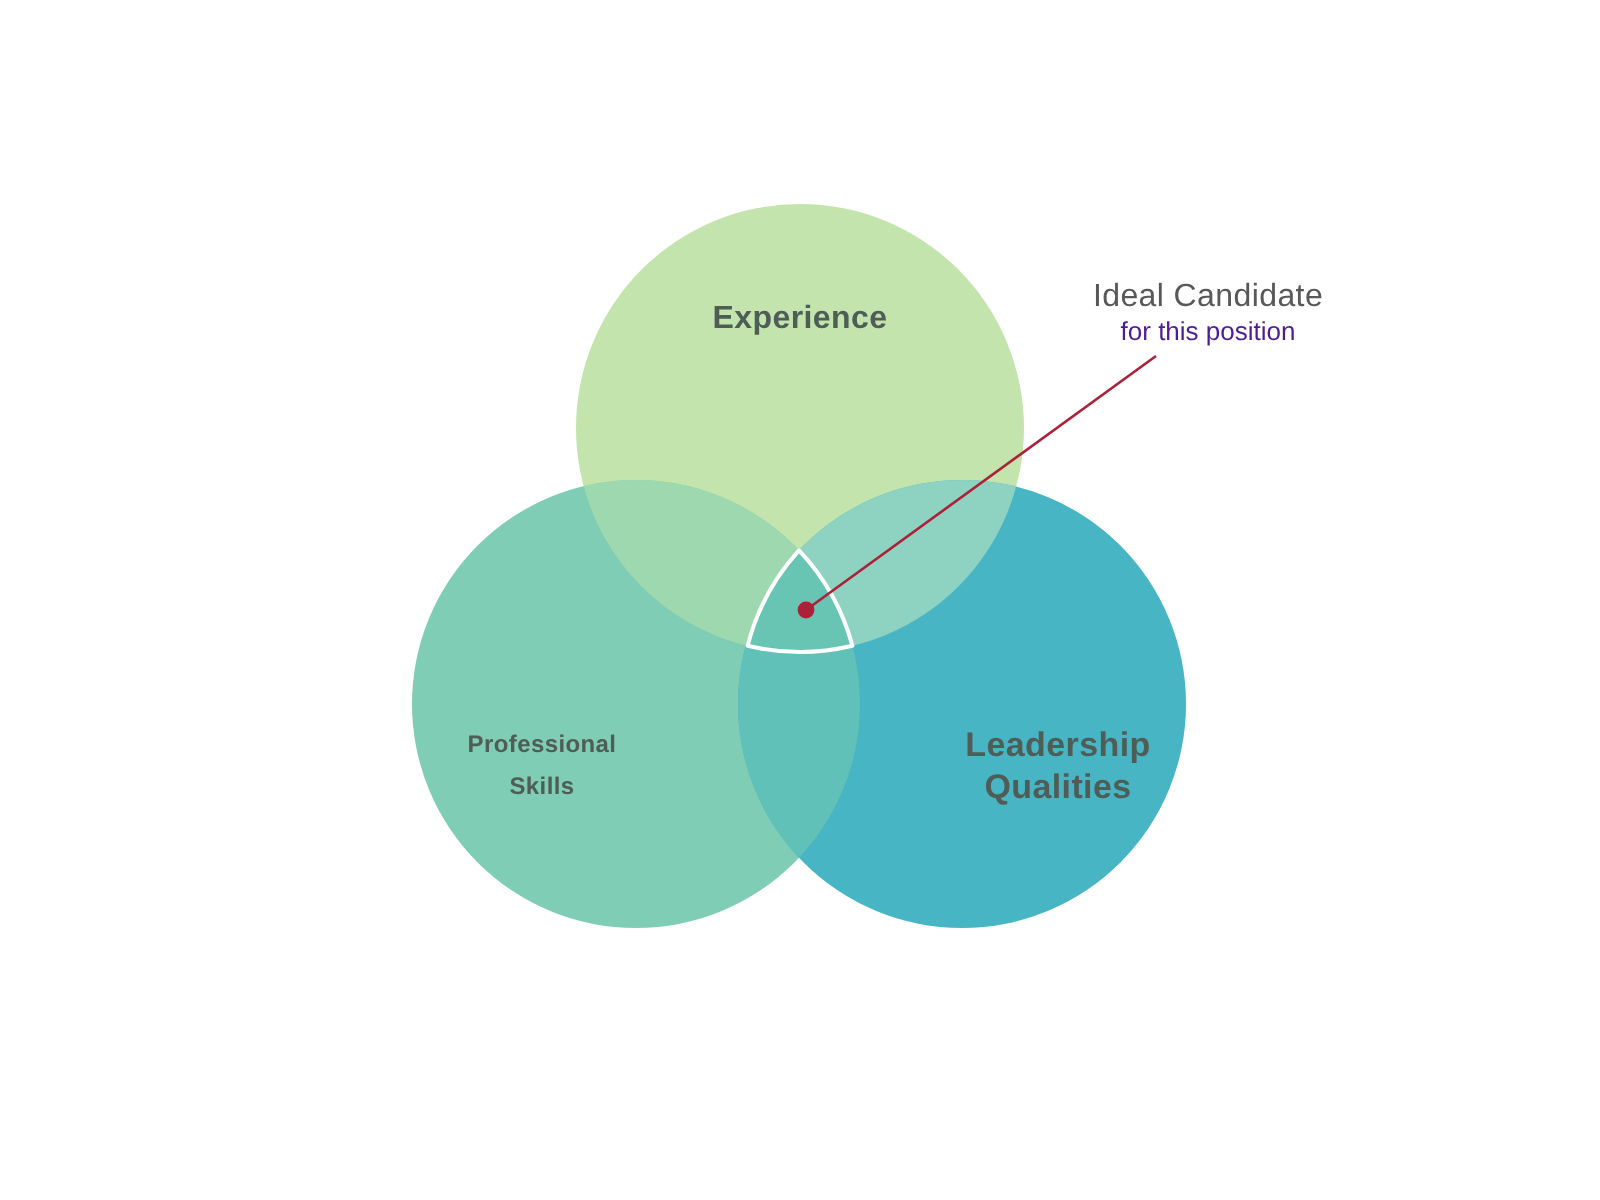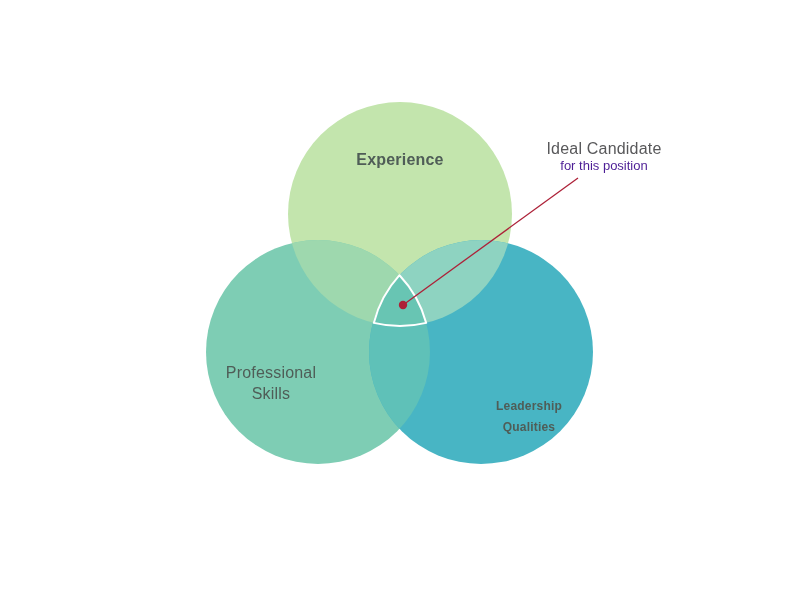--- a/index.html
+++ b/index.html
@@ -34,32 +34,31 @@
     top: 149px;
     width: 200px;
     font-size: 16px;
     font-weight: 600;
     line-height: 21px;
   }
   .label-professional {
     left: 171px;
     top: 362px;
     width: 200px;
-    font-size: 16px;
-    font-weight: 400;
+    font-size: 12px;
+    font-weight: 700;
     line-height: 21px;
   }
   .label-leadership {
     left: 429px;
     top: 362px;
     width: 200px;
-    font-size: 12px;
+    font-size: 17px;
     font-weight: 600;
     line-height: 21px;
-    margin-top: 34px;
   }
   .annotation {
     position: absolute;
     left: 514px;
     top: 140px;
     width: 180px;
     text-align: center;
   }
   .annotation-title {
     font-size: 16px;

